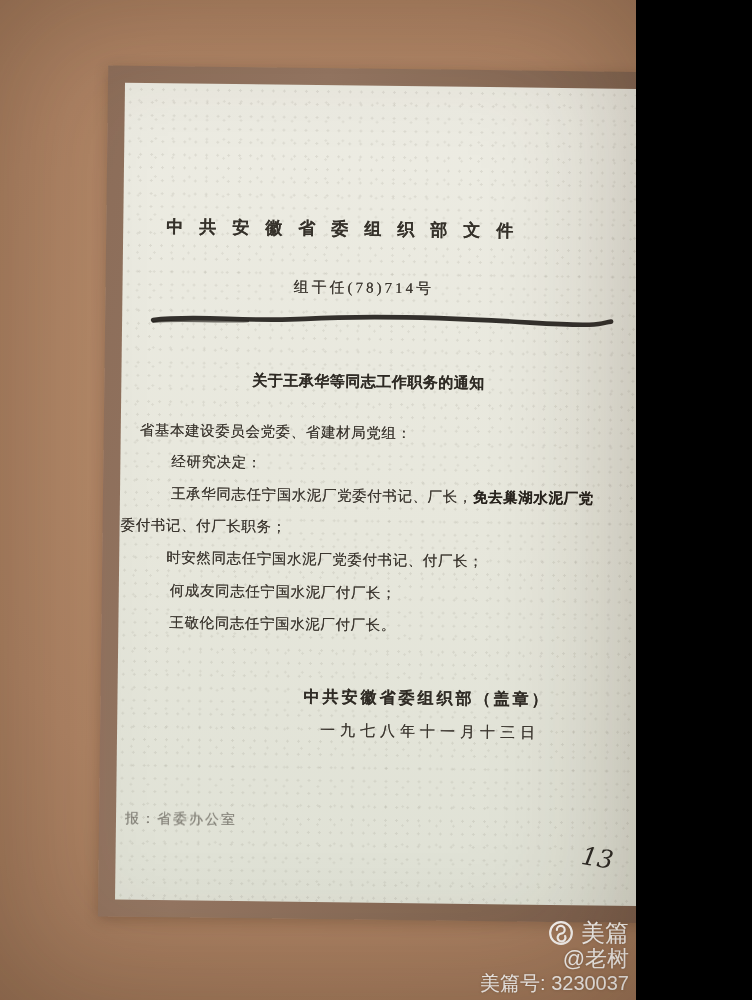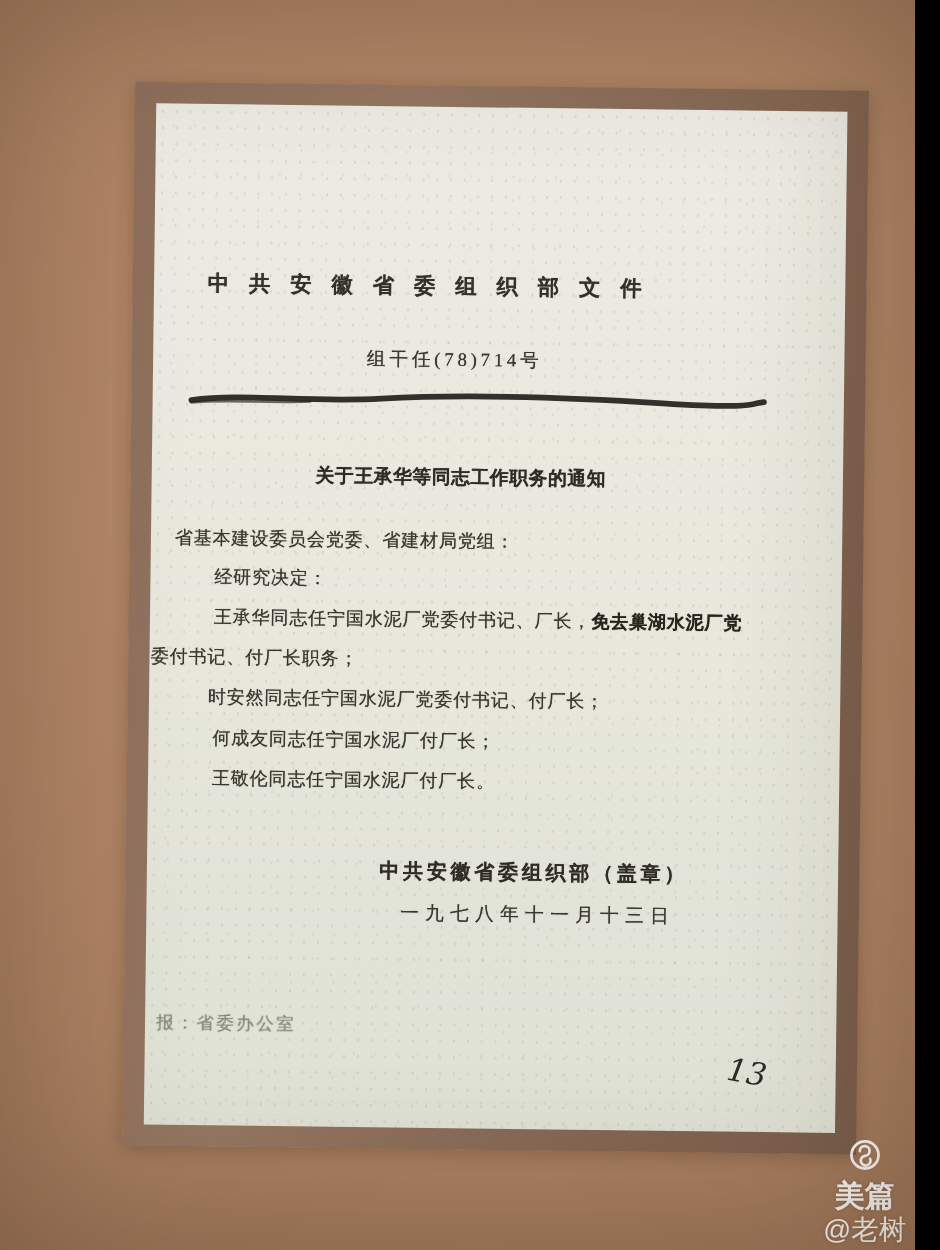--- a/index.html
+++ b/index.html
@@ -1,18 +1,18 @@
 <!DOCTYPE html>
 <html><head>
 <meta charset="utf-8">
 <style>
   html,body{margin:0;padding:0;background:#000;}
   .photo{
     position:relative;
-    width:732px;height:1000px;
+    width:636px;height:1000px;
     overflow:hidden;
     background:
       radial-gradient(135% 95% at 52% 42%, #b88e6c 0%, #ae8364 45%, #9c7558 75%, #875f48 100%);
     font-family:"Liberation Serif","DejaVu Serif",serif;
   }
   .photo::after{
     content:"";
     position:absolute;inset:0;
     box-shadow:inset 0 0 140px rgba(55,35,20,0.30);
     pointer-events:none;
@@ -55,21 +55,21 @@
   }
   .rule{position:absolute;left:28px;top:227px;}
   .watermark{
     position:absolute;right:7px;bottom:4px;
     text-align:right;
     color:rgba(255,255,255,0.95);
     font-family:"Liberation Sans","DejaVu Sans",sans-serif;
     text-shadow:0 0 3px rgba(70,45,25,0.35);
   }
   .wm-l1{display:flex;align-items:center;justify-content:flex-end;gap:7px;
-         font-size:24px;font-weight:700;line-height:28px;flex-direction:column;}
+         font-size:24px;font-weight:400;line-height:28px;}
   .wm-l2{font-size:22px;line-height:24px;}
   .wm-l3{font-size:20px;line-height:25px;}
   .wm-logo{width:26px;height:26px;display:block;}
 </style>
 </head>
 <body>
 
 <div class="photo">
 
   <div class="frame">
@@ -113,15 +113,16 @@
 
   <div class="watermark">
     <div class="wm-l1">
       <svg class="wm-logo" viewBox="0 0 24 24">
         <circle cx="12" cy="12" r="10" fill="none" stroke="rgba(255,255,255,0.95)" stroke-width="2"></circle>
         <path d="M8.2 9.2 a3.6 3.6 0 1 1 3.8 3.4 a3.6 3.6 0 1 0 3.8 2.2" fill="none" stroke="rgba(255,255,255,0.95)" stroke-width="2" stroke-linecap="round"></path>
       </svg>
       <span>美篇</span>
     </div>
     <div class="wm-l2">@老树</div>
+    <div class="wm-l3">美篇号: 3230037</div>
   </div>
 
 </div>
 
 </body></html>

